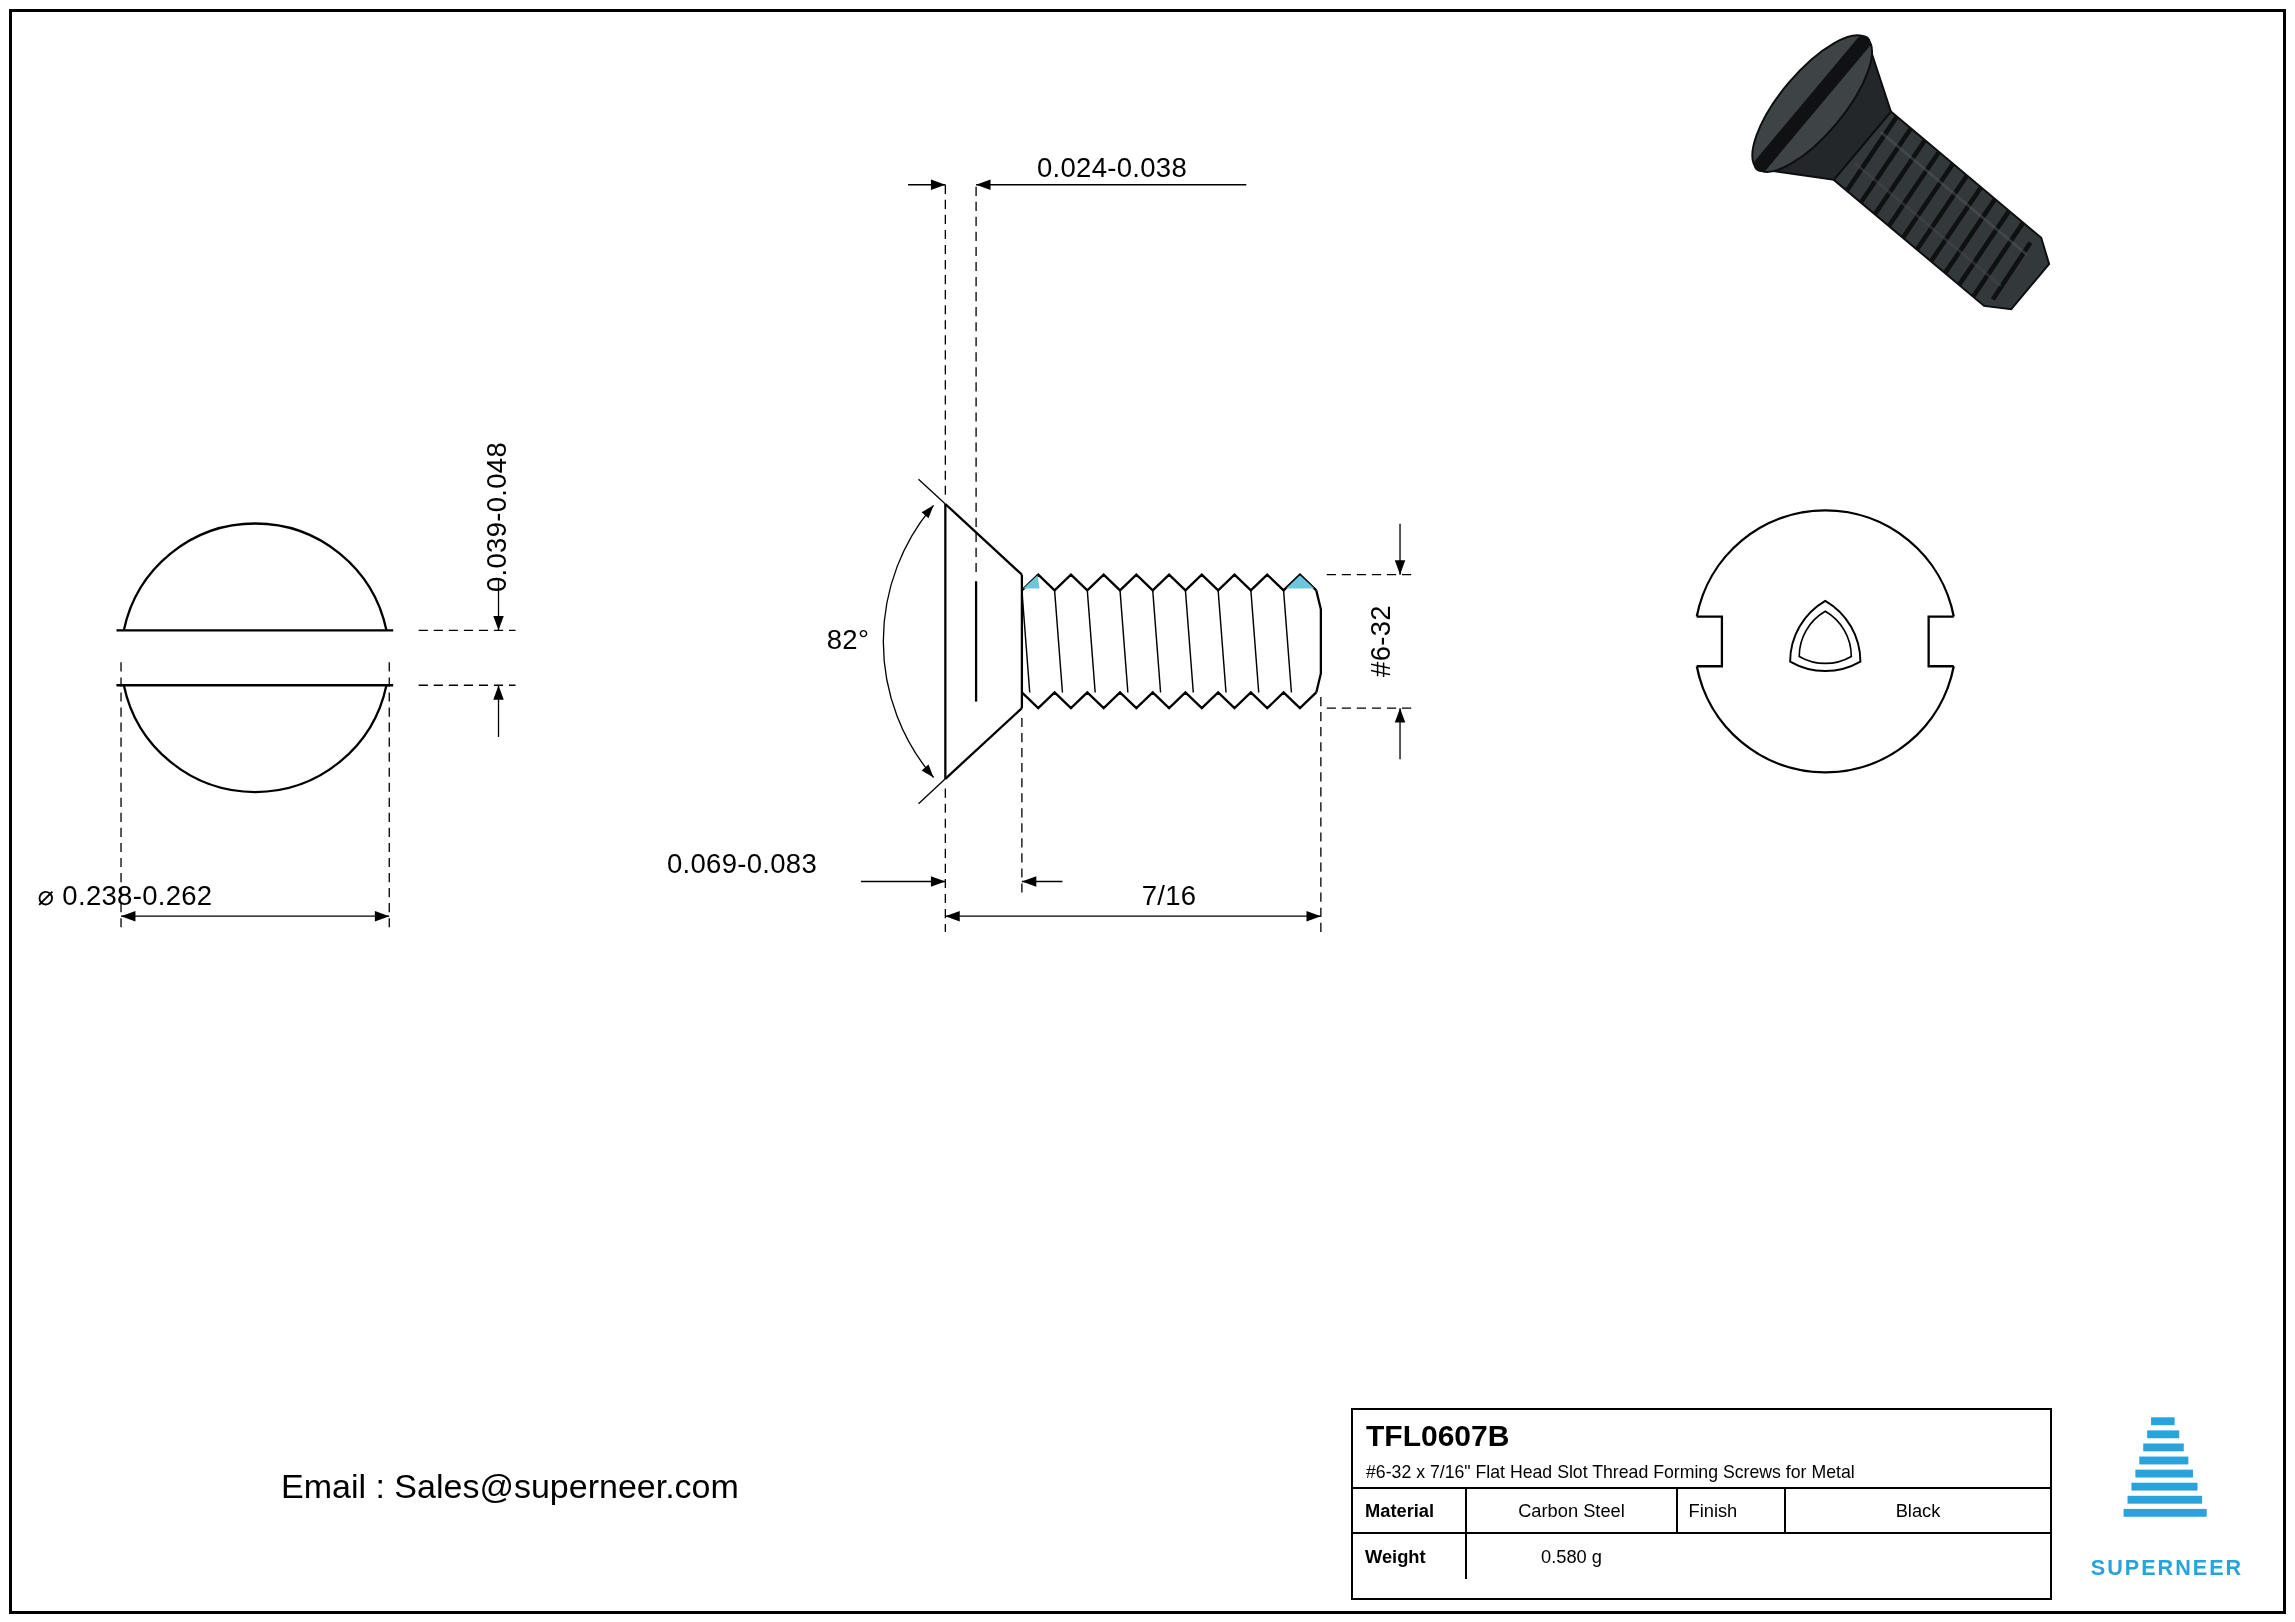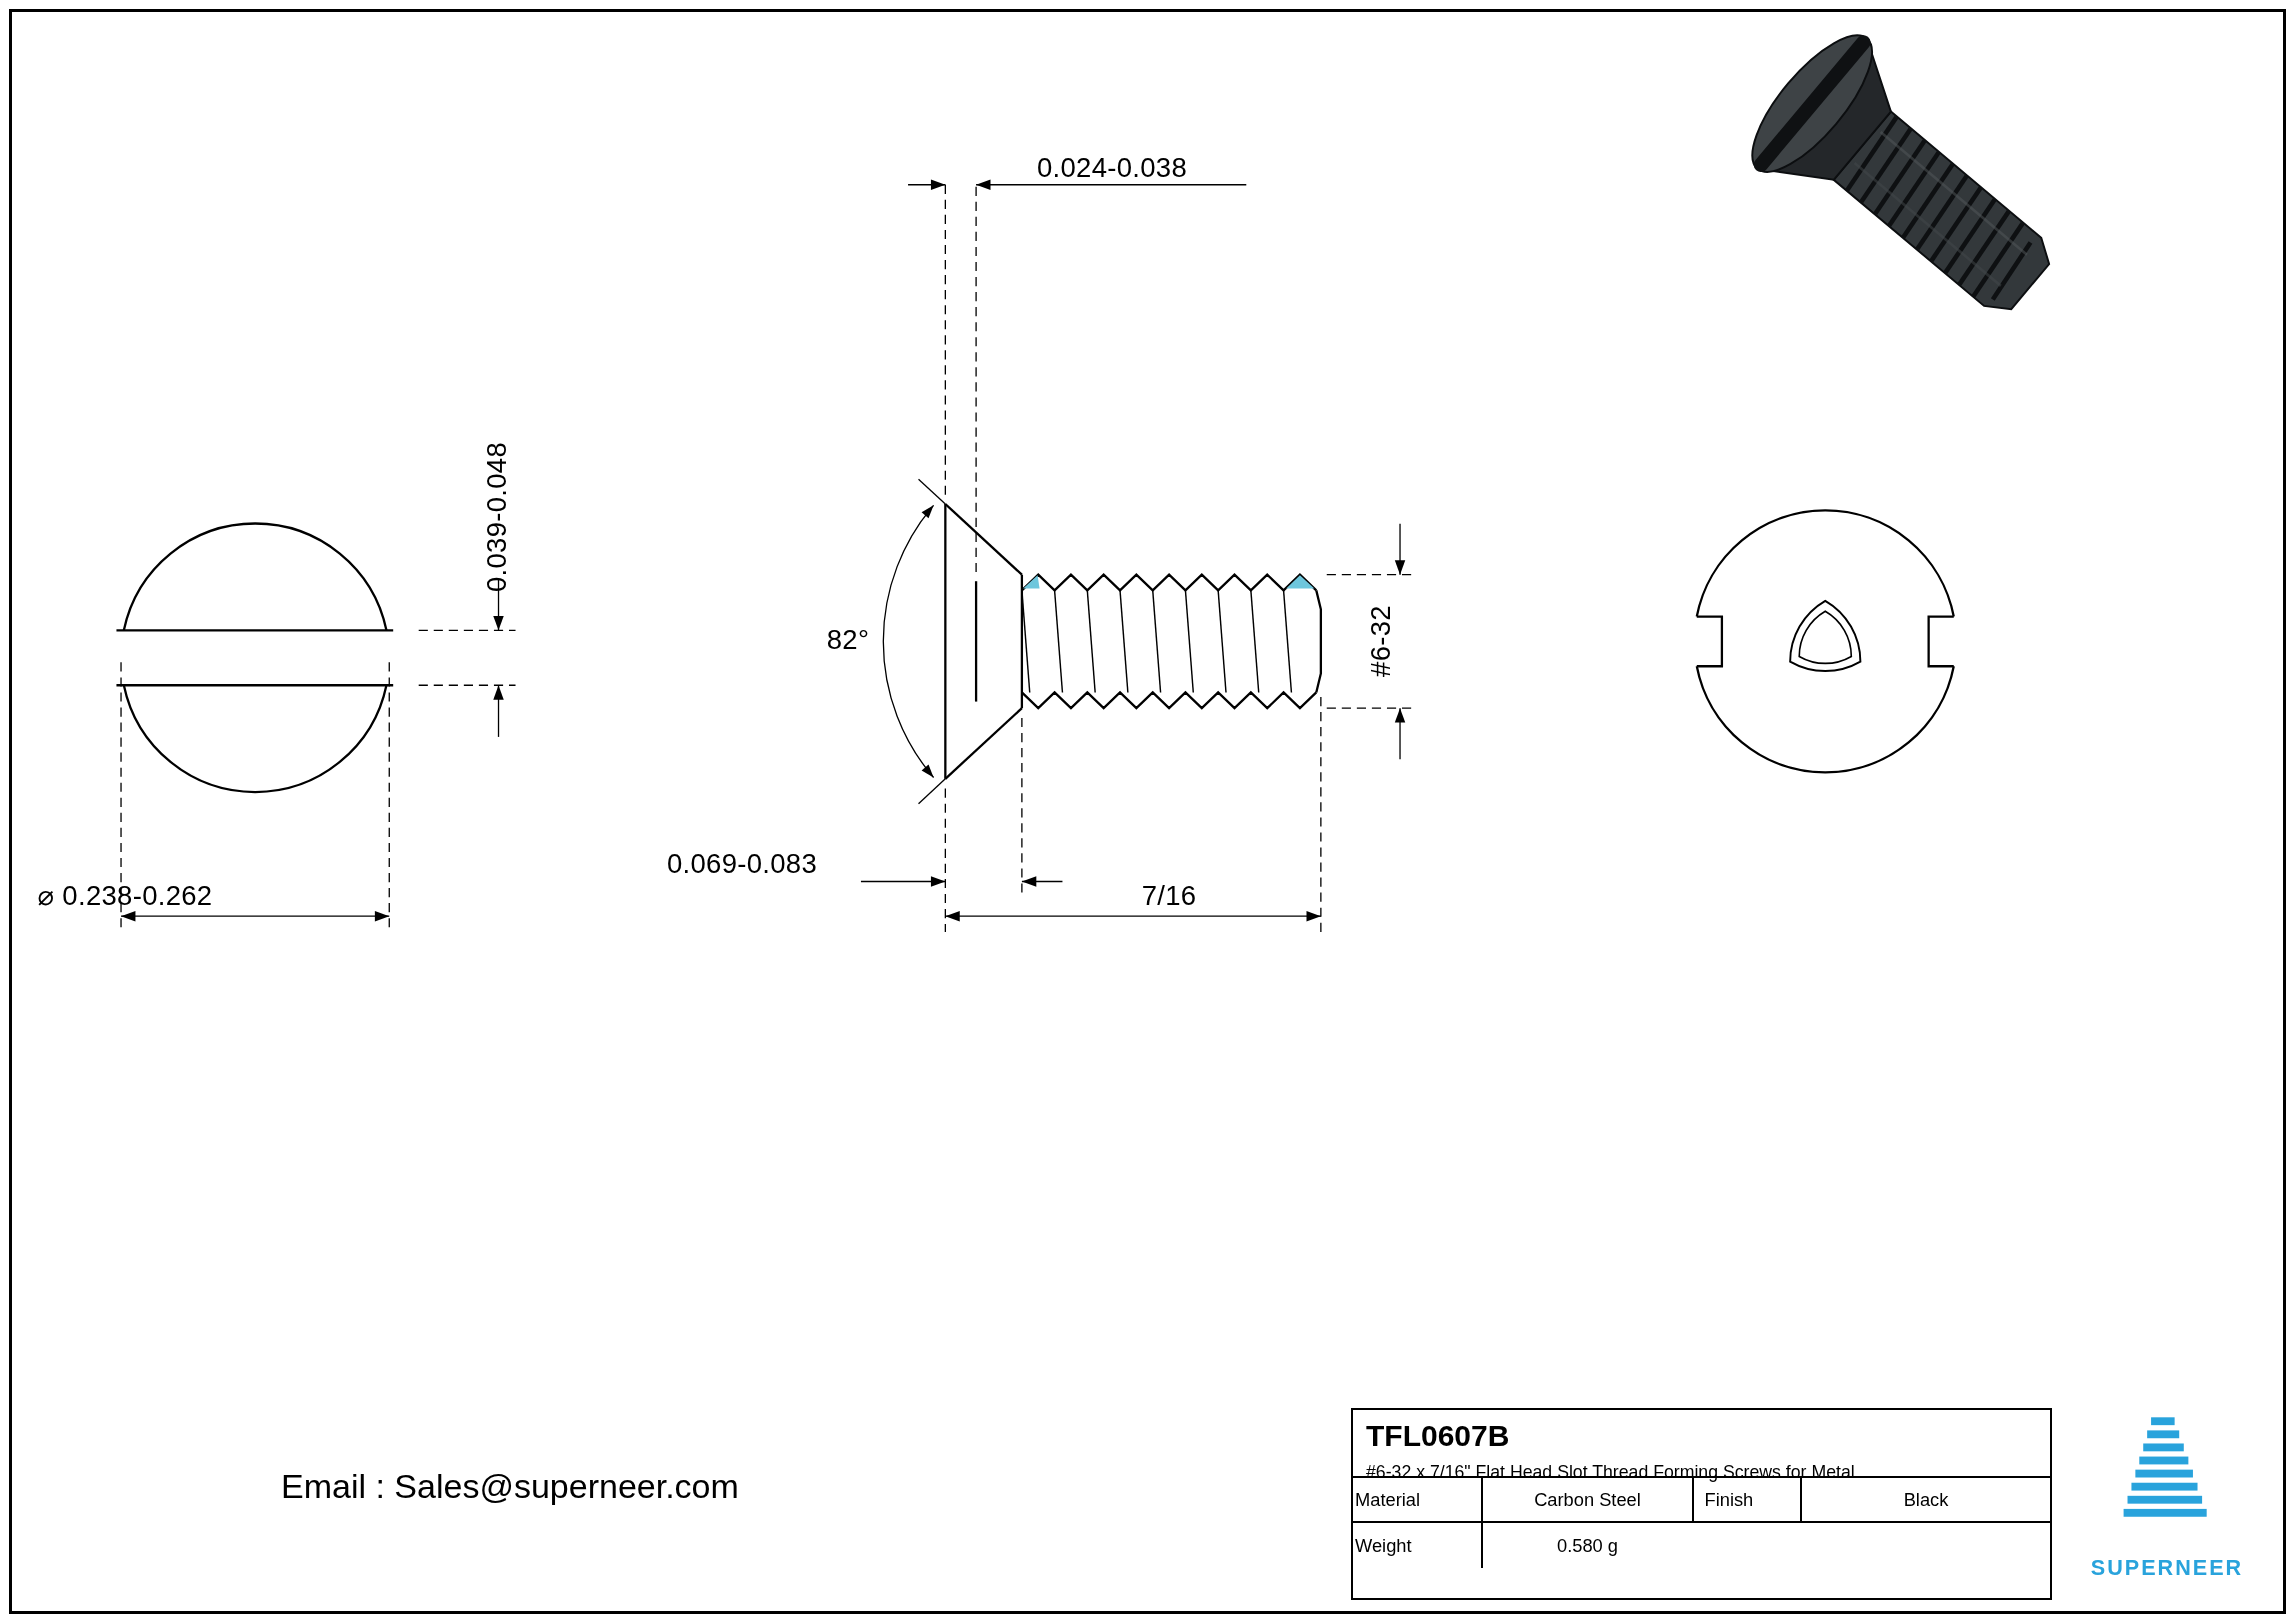--- a/index.html
+++ b/index.html
@@ -30,30 +30,30 @@
 
   .email-label {
     position:absolute; left:281px; top:1467px; font-size:34px;
   }
 
   
   .title-block {
     position:absolute; left:1351px; top:1408px; width:701px; height:192px;
     border:2px solid #000; box-sizing:border-box; background:#fff;
   }
-  .tb-row1 { height:68px; border-bottom:2px solid #000; box-sizing:border-box;
+  .tb-row1 { height:79px; border-bottom:2px solid #000; box-sizing:border-box;
              padding:9.2px 13px; }
   .tb-part { font-size:30px; font-weight:bold; }
   .tb-desc { font-size:17.7px; margin-top:9.2px; }
   .tb-row  { display:flex; height:45px; box-sizing:border-box; }
   .tb-row2 { border-bottom:2px solid #000; }
   .tb-cell { display:flex; align-items:center; box-sizing:border-box;
              font-size:18.3px; border-left:2px solid #000; }
   .tb-cell:first-child { border-left:none; }
-  .tb-label { width:128px; padding-left:2px; }
+  .tb-label { width:112px; padding-left:12px;font-weight:bold; }
   .tb-val-1 { width:211px; justify-content:center; }
   .tb-val-2 { flex:1; justify-content:center; }
   .tb-finish { width:108px; padding-left:10.5px; }
   .tb-link { color:var(--link-blue,#2277cc); cursor:pointer; }
 
   .brand-name {
     position:absolute; left:2167px; top:1568px;
     transform:translate(-50%,-50%);
     font-size:21.6px; font-weight:bold; letter-spacing:2px;
     color:var(--brand-blue,#29a3dc); white-space:nowrap;

